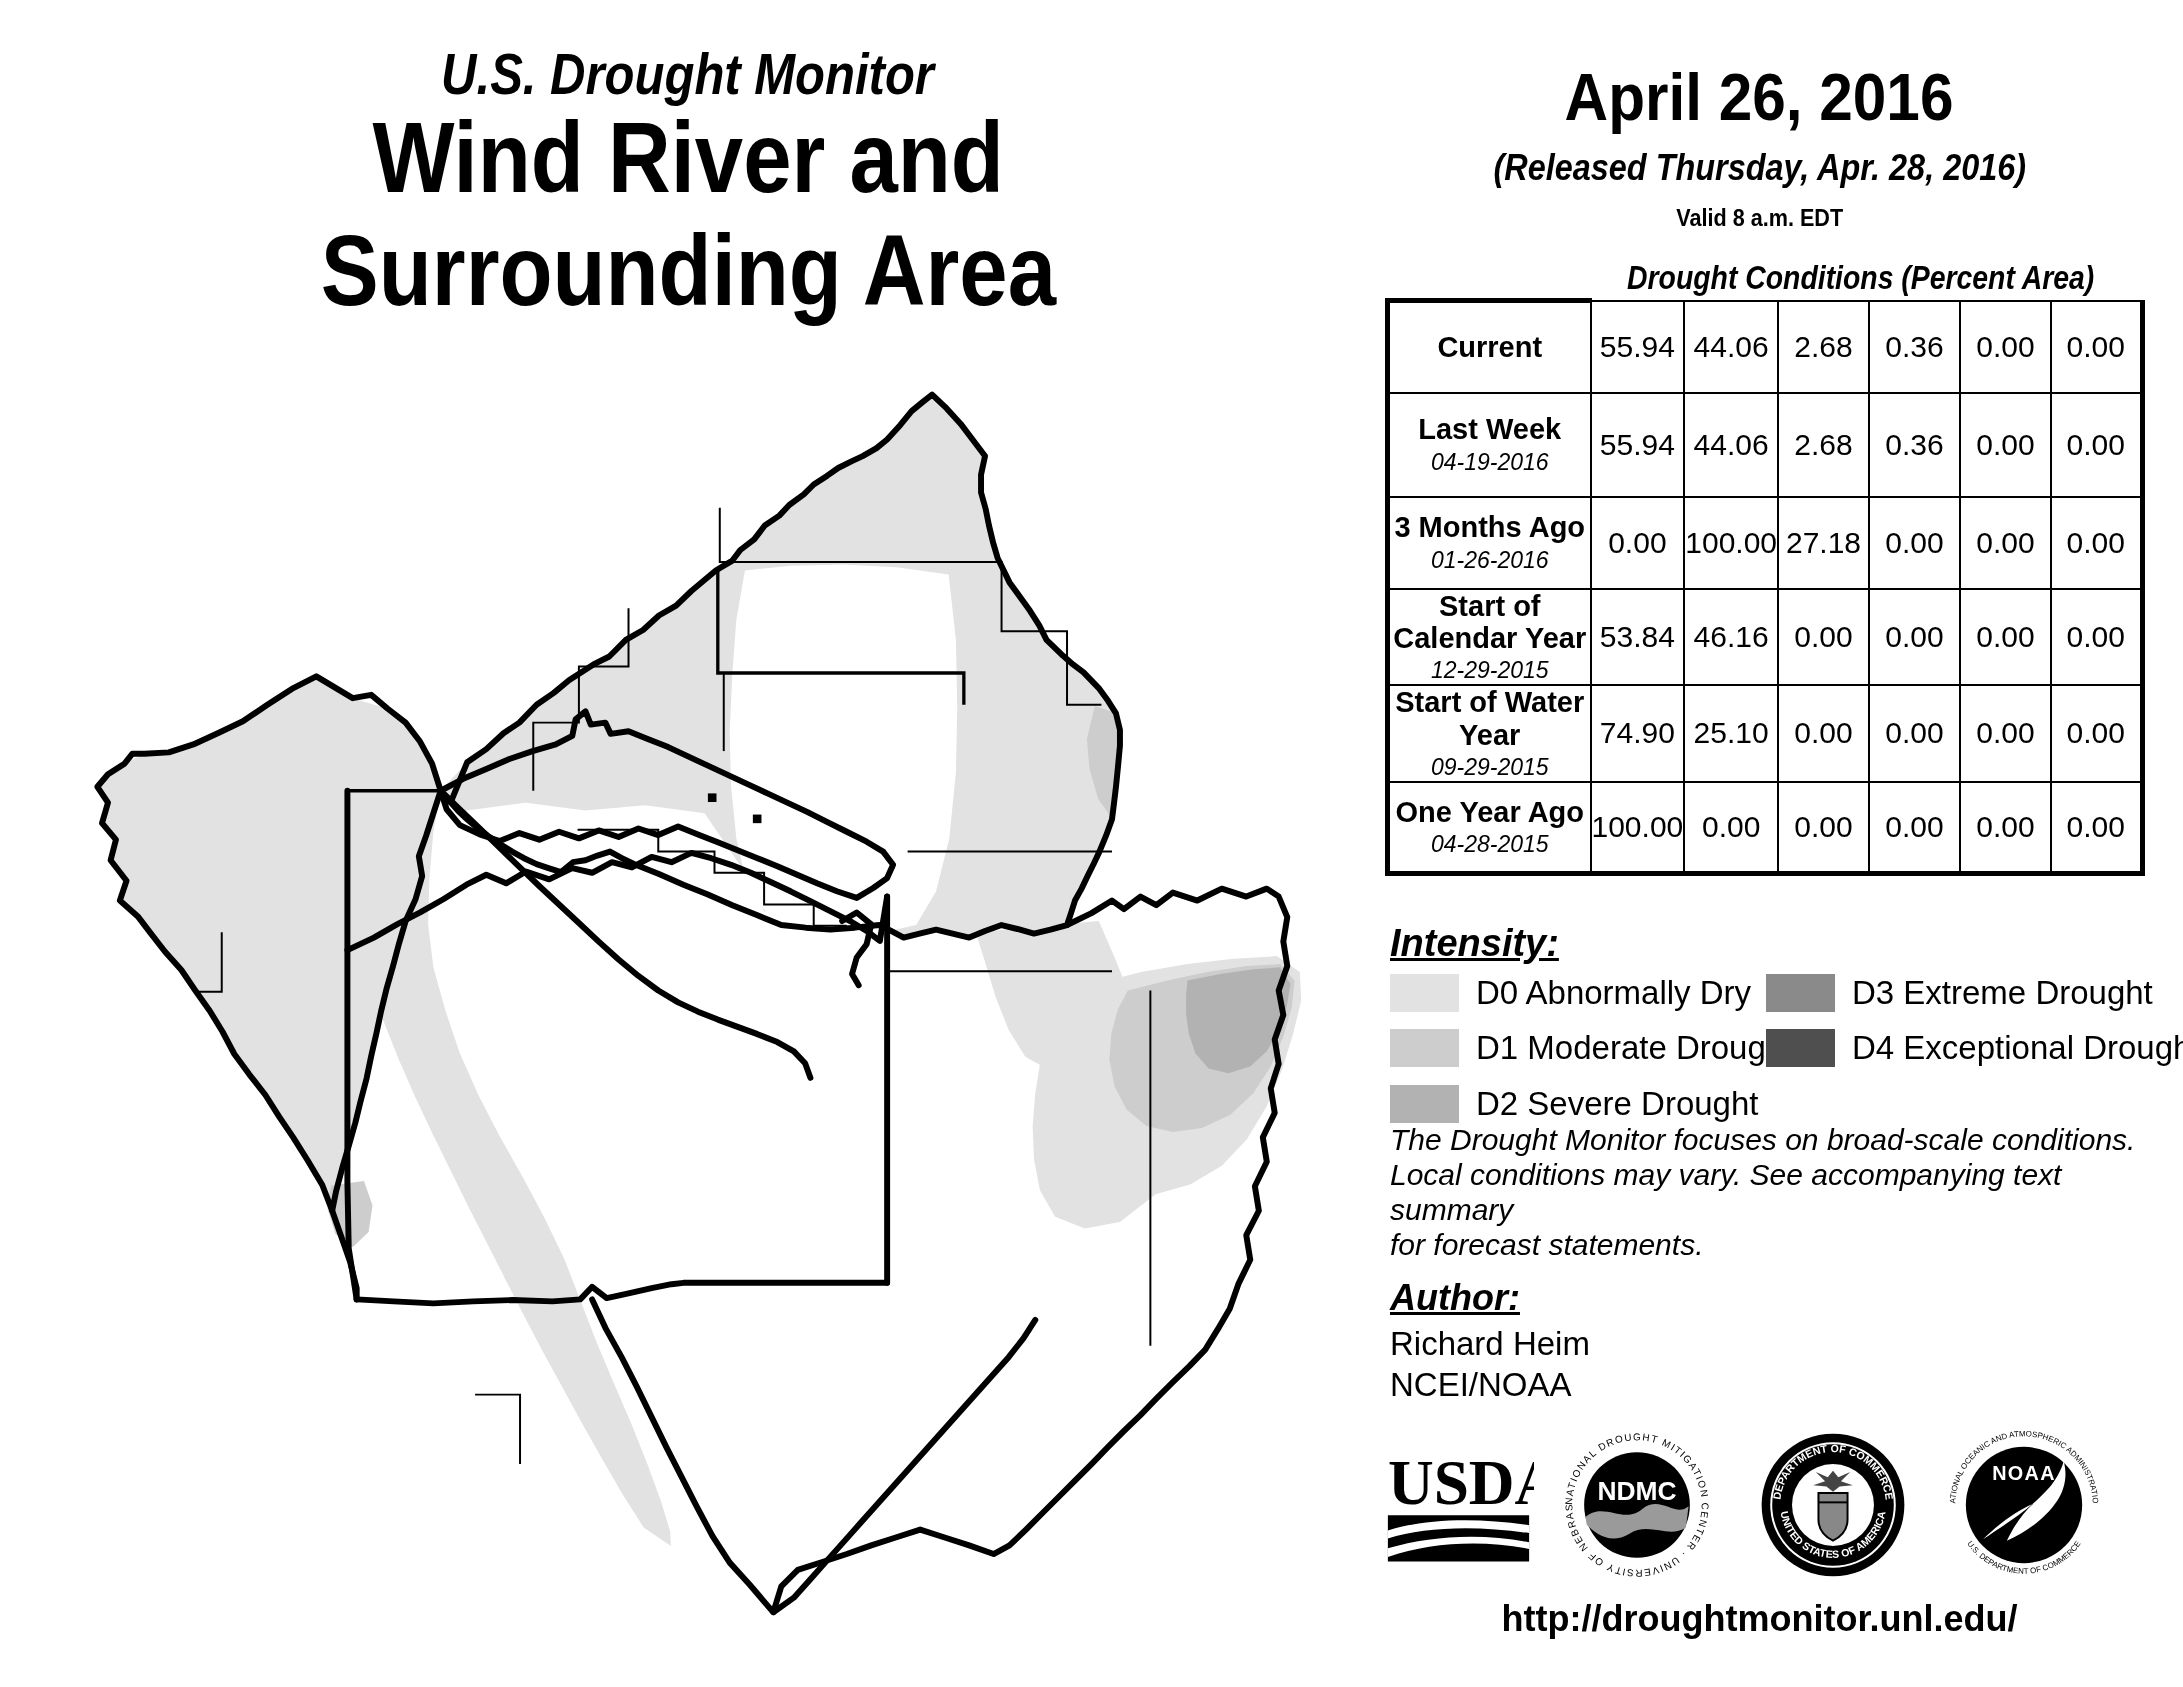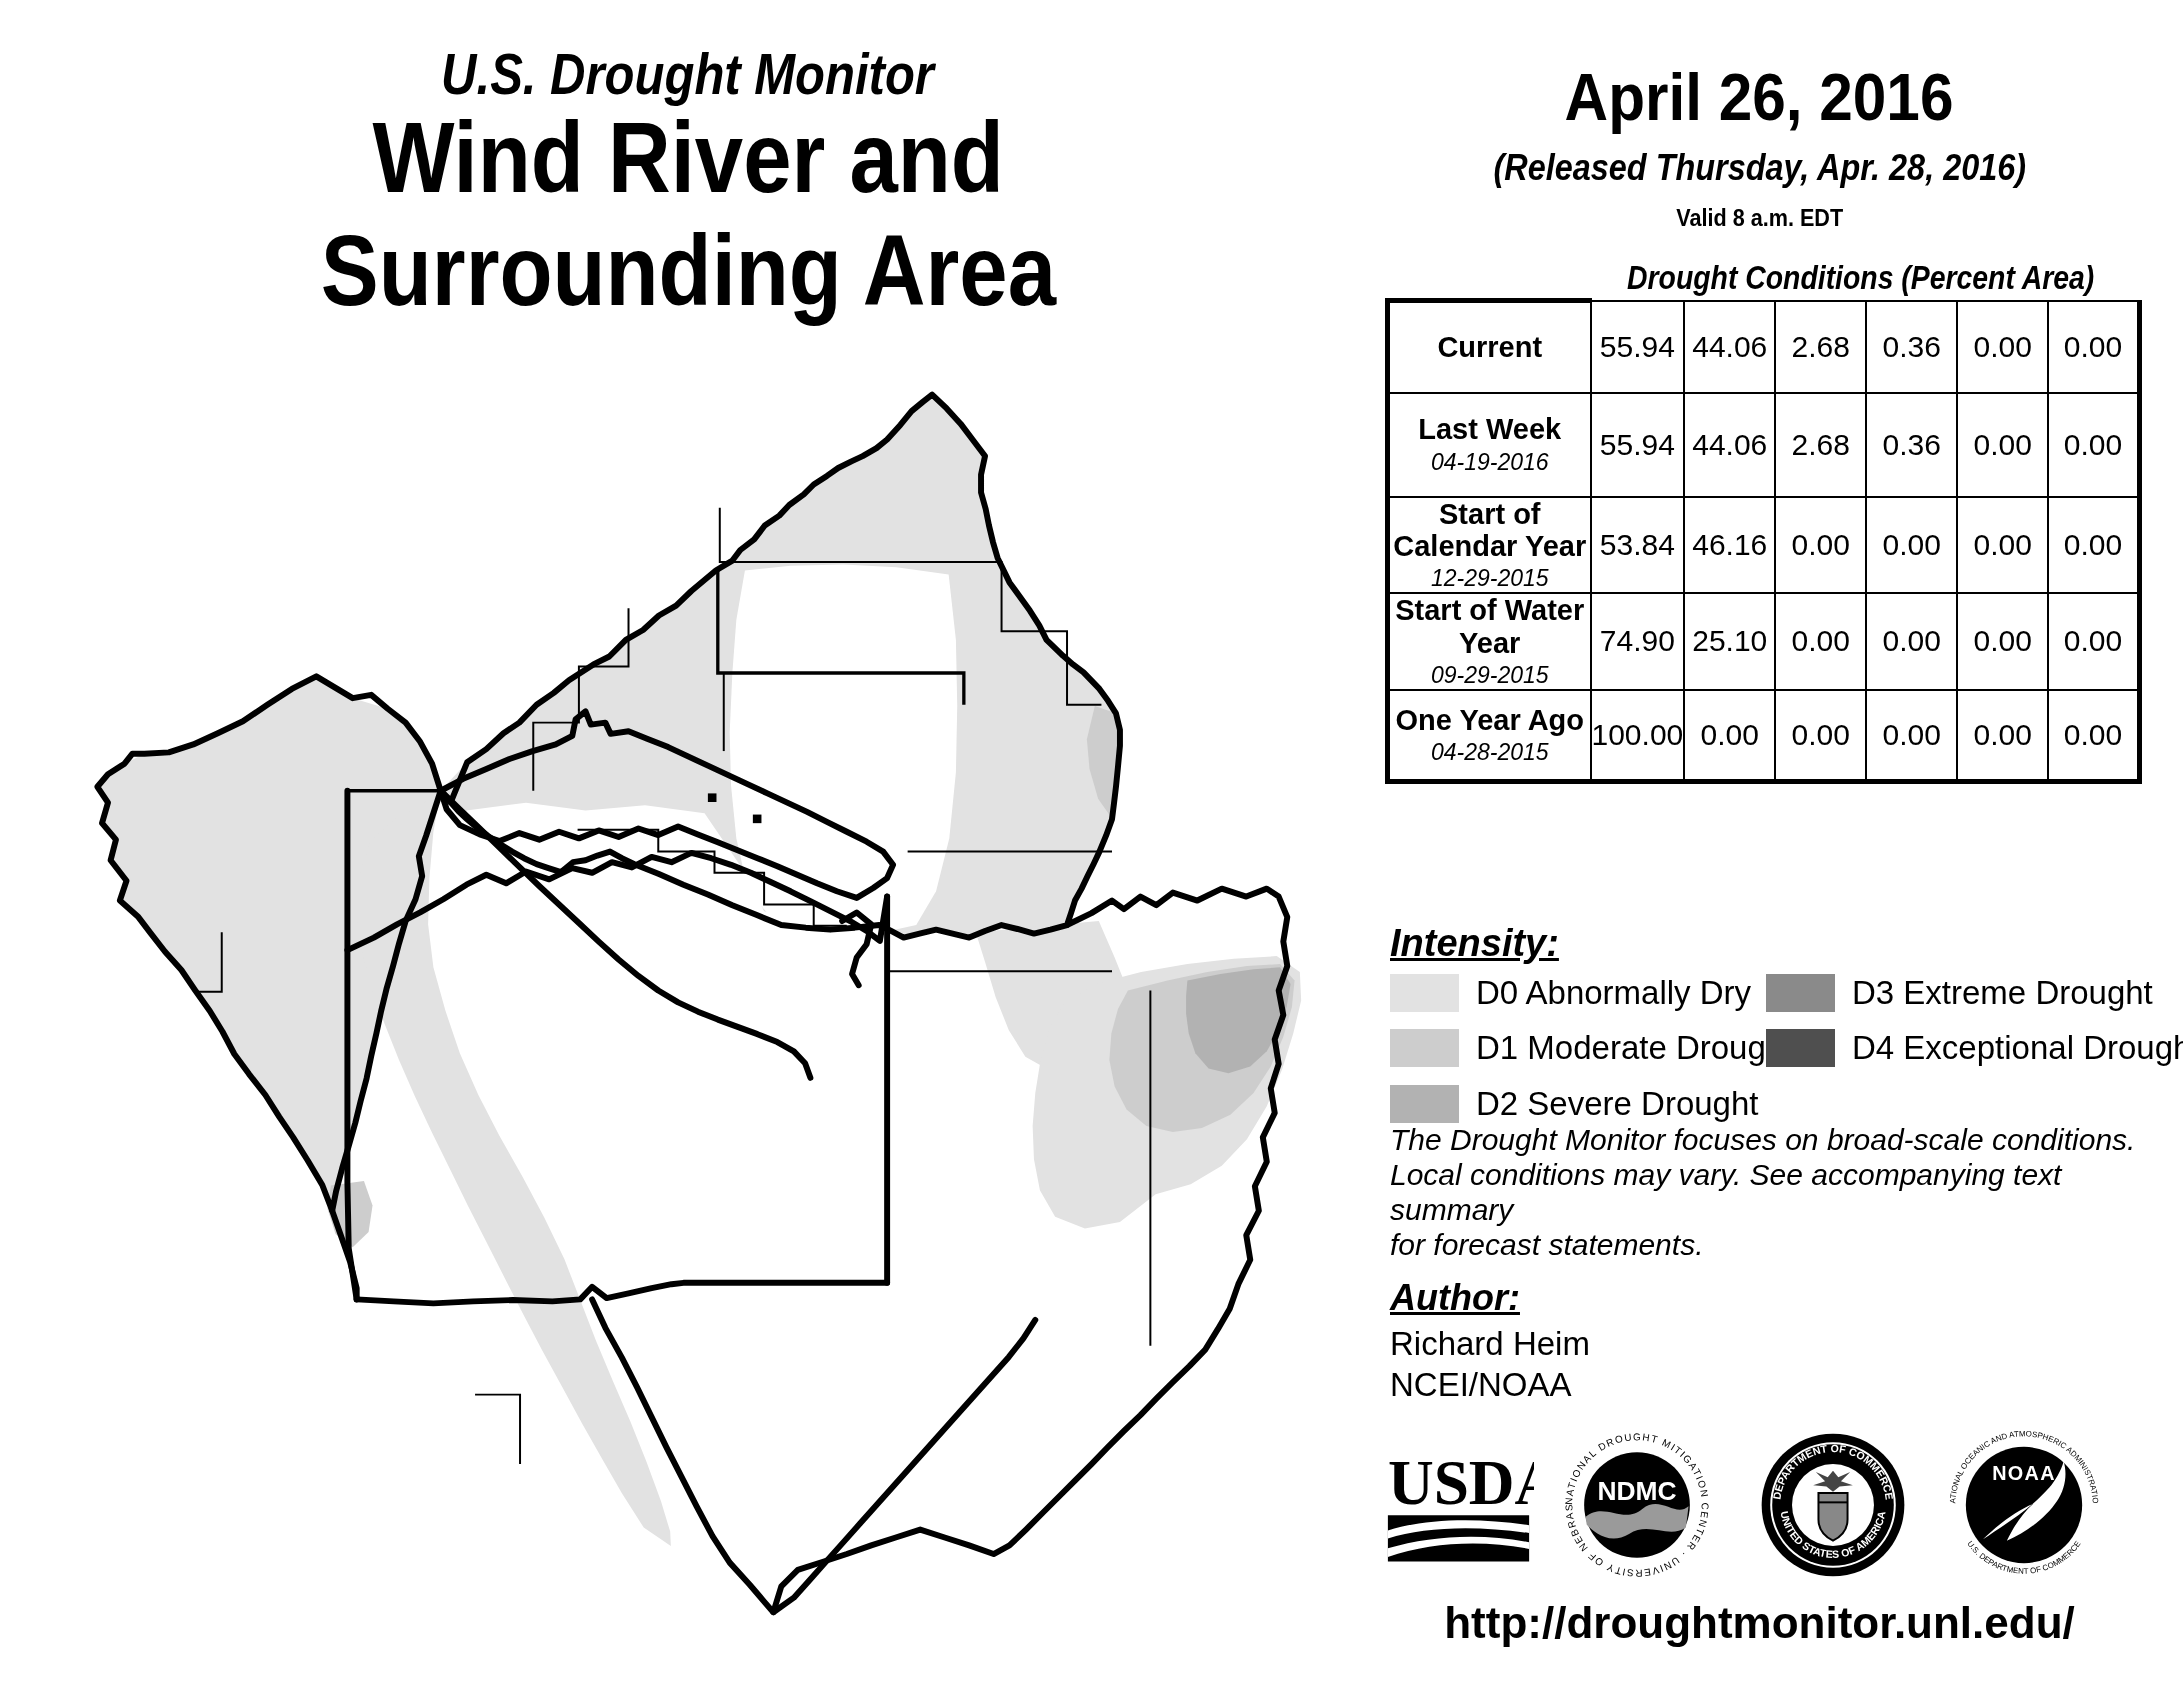--- a/index.html
+++ b/index.html
@@ -45,21 +45,21 @@
   .leg-label{margin-left:17px;font-size:33px;white-space:nowrap;}
 
   
   #notes{left:1390px;top:1122px;font-size:30px;font-style:italic;line-height:35px;}
   #author-heading{left:1390px;top:1277px;font-size:36px;font-weight:bold;font-style:italic;
                   text-decoration:underline;}
   #author-name{left:1390px;top:1325px;font-size:33px;}
   #author-org{left:1390px;top:1366px;font-size:33px;}
 
   
-  #url{left:1385px;top:1598px;width:749px;text-align:center;font-size:44px;font-weight:bold;}
+  #url{left:1385px;top:1598px;width:749px;text-align:center;font-size:36px;font-weight:bold;}
   .logo{position:absolute;}
 </style>
 </head>
 <body>
 
 <div class="abs" id="title-block">
   <div id="title-program"><span class="cond">U.S. Drought Monitor</span></div>
   <div id="title-region1"><span class="cond">Wind River and</span></div>
   <div id="title-region2"><span class="cond">Surrounding Area</span></div>
 </div>
@@ -152,20 +152,32 @@
         </td>
     <td>55.94</td>
     <td>44.06</td>
     <td>2.68</td>
     <td>0.36</td>
     <td>0.00</td>
     <td class="br">0.00</td>
   </tr>
   <tr style="height:92px">
     <td class="bl">
+          <div class="rl">3 Months Ago</div>
+          <div class="rd">01-26-2016</div>
+        </td>
+    <td>0.00</td>
+    <td>100.00</td>
+    <td>27.18</td>
+    <td>0.00</td>
+    <td>0.00</td>
+    <td class="br">0.00</td>
+  </tr>
+  <tr style="height:92px">
+    <td class="bl">
           <div class="rl">Start of Calendar Year</div>
           <div class="rd">12-29-2015</div>
         </td>
     <td>53.84</td>
     <td>46.16</td>
     <td>0.00</td>
     <td>0.00</td>
     <td>0.00</td>
     <td class="br">0.00</td>
   </tr>

